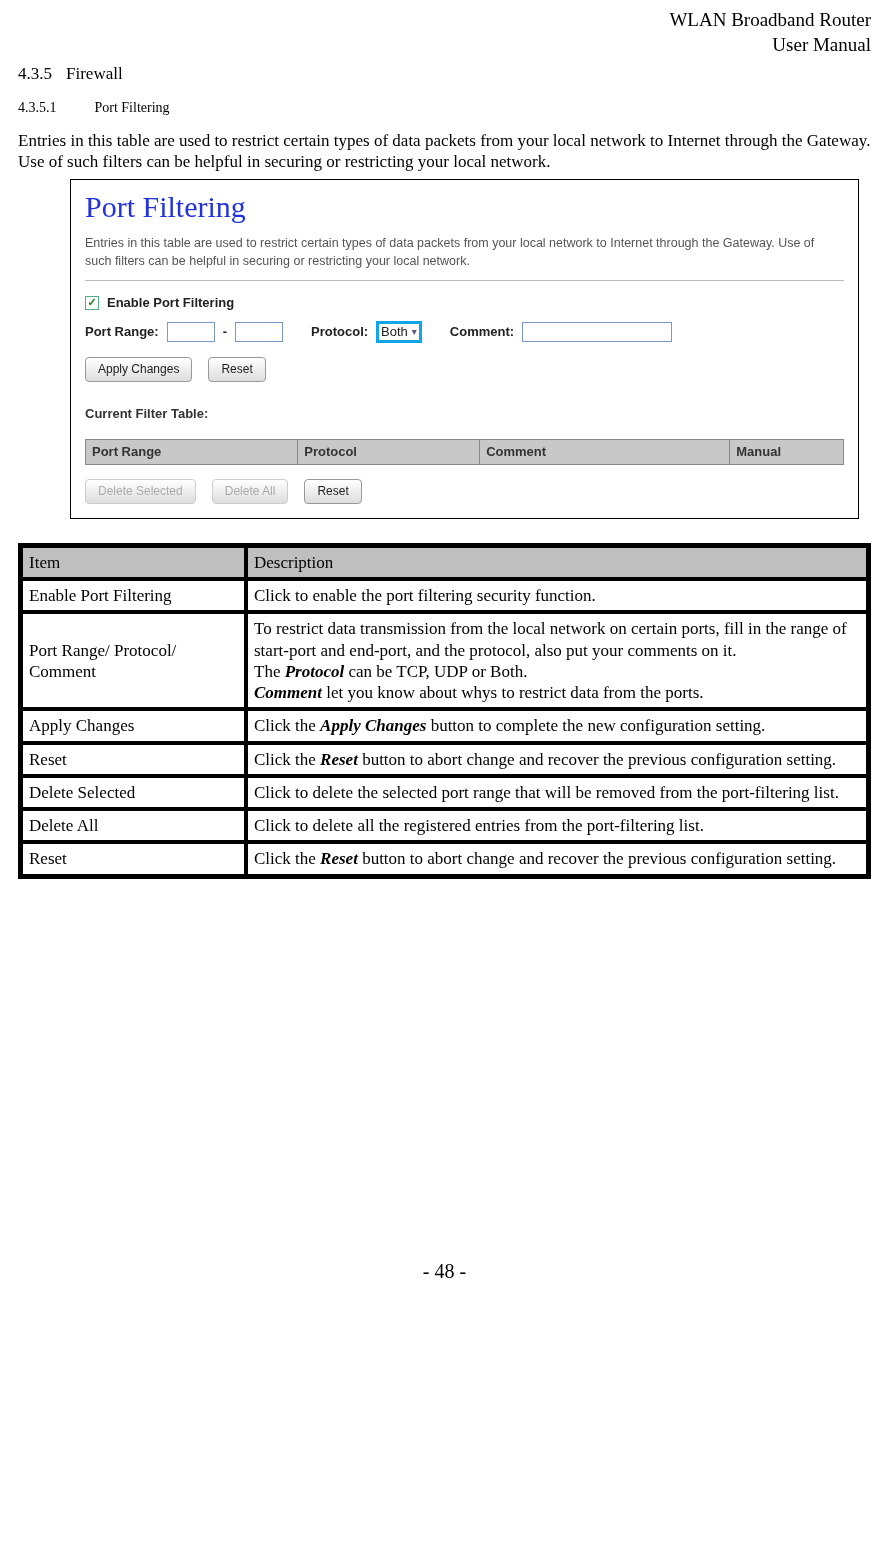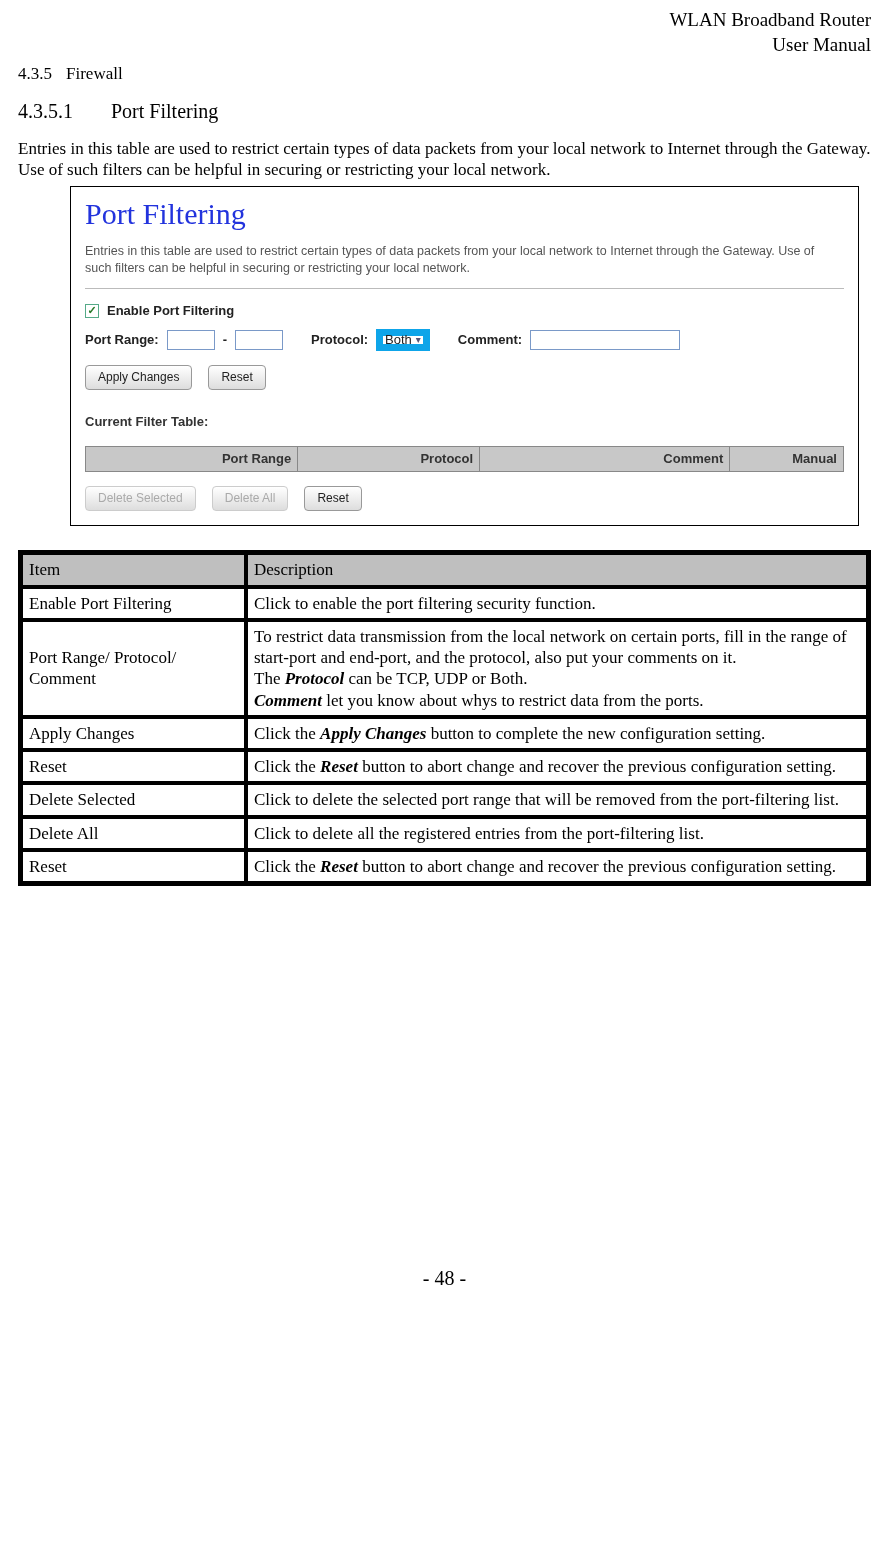--- a/index.html
+++ b/index.html
@@ -14,21 +14,21 @@
     line-height: 1.25;
   }
   .header-top {
     text-align: right;
     font-size: 19px;
     line-height: 1.3;
     margin-bottom: 6px;
   }
   h2.sect { font-size: 17px; font-weight: normal; margin: 2px 0 14px 0; }
   h2.sect .num { margin-right: 14px; }
-  h3.subsect { font-size: 20px; font-weight: normal; margin: 0 0 14px 0; }
+  h3.subsect { font-size: 14px; font-weight: normal; margin: 0 0 14px 0; }
   h3.subsect .num { margin-right: 38px; }
   .intro { margin: 0 0 6px 0; }
 
   
   .shot {
     border: 1px solid #000;
     margin: 0 12px 0 52px;
     padding: 8px 14px 14px 14px;
     font-family: Verdana, Arial, sans-serif;
     font-size: 13px;
@@ -41,28 +41,28 @@
     margin: 0 0 4px 0;
   }
   .shot .blurb { color:#555; font-size:12.5px; line-height:1.4; margin:10px 0;}
   .shot hr { border: none; border-top: 1px solid #bbb; margin: 8px 0 14px 0; }
   .shot .row { display:flex; align-items:center; gap:8px; margin:10px 0; flex-wrap:wrap; font-weight:bold; color:#222;}
   .shot .row label{font-weight:bold;}
   .chk { width:14px;height:14px;border:1px solid #5a8; background:#fff; display:inline-flex;align-items:center;justify-content:center;font-size:11px;color:#2a7a2a;font-weight:bold;}
   .txt { height:20px; border:1px solid #7a99c8; background:#fff; padding:0 4px;}
   .txt.short{width:48px;}
   .txt.med{width:150px;}
-  .sel{height:22px;border:7px solid #0ea5e9;background:#fff;padding:0 2px;display:inline-flex;align-items:center;gap:4px;font-weight:normal;}
+  .sel{height:22px;border:3px solid #0ea5e9;background:#fff;padding:0 2px;display:inline-flex;align-items:center;gap:4px;font-weight:normal;}
   .sel .chev{color:#557;font-size:10px;}
   .btn{border:1px solid #999;border-radius:4px;background:linear-gradient(#fff,#ddd);padding:4px 12px;font-size:12px;color:#222;display:inline-block;}
   .btn.dis{color:#aaa;border-color:#ccc;}
   .btngrp{display:flex;gap:16px;margin-top:14px;}
   .tabtitle{font-weight:bold;margin-top:24px;margin-bottom:16px;}
   table.filt{width:100%;border-collapse:collapse;}
-  table.filt th{background:#c8c8c8;border:1px solid #888;font-weight:bold;padding:4px 6px;font-size:13px;text-align:right;}
+  table.filt th{background:#c8c8c8;border:1px solid #888;font-weight:bold;padding:4px 6px;font-size:13px;text-align:left;}
 
   
   table.desc{width:100%;border-collapse:separate;border-spacing:0;margin-top:24px;border:3px solid #000;}
   table.desc th, table.desc td{border:2px solid #000;padding:4px 6px;vertical-align:top;}
   table.desc th{background:#bfbfbf;font-weight:normal;text-align:left;margin-top:28px;}
   table.desc td.item{width:225px;vertical-align:middle;}
   .bi{font-weight:bold;font-style:italic;}
   .footer{text-align:center;margin-top:380px;font-size:20px;}
 </style>
 </head>

